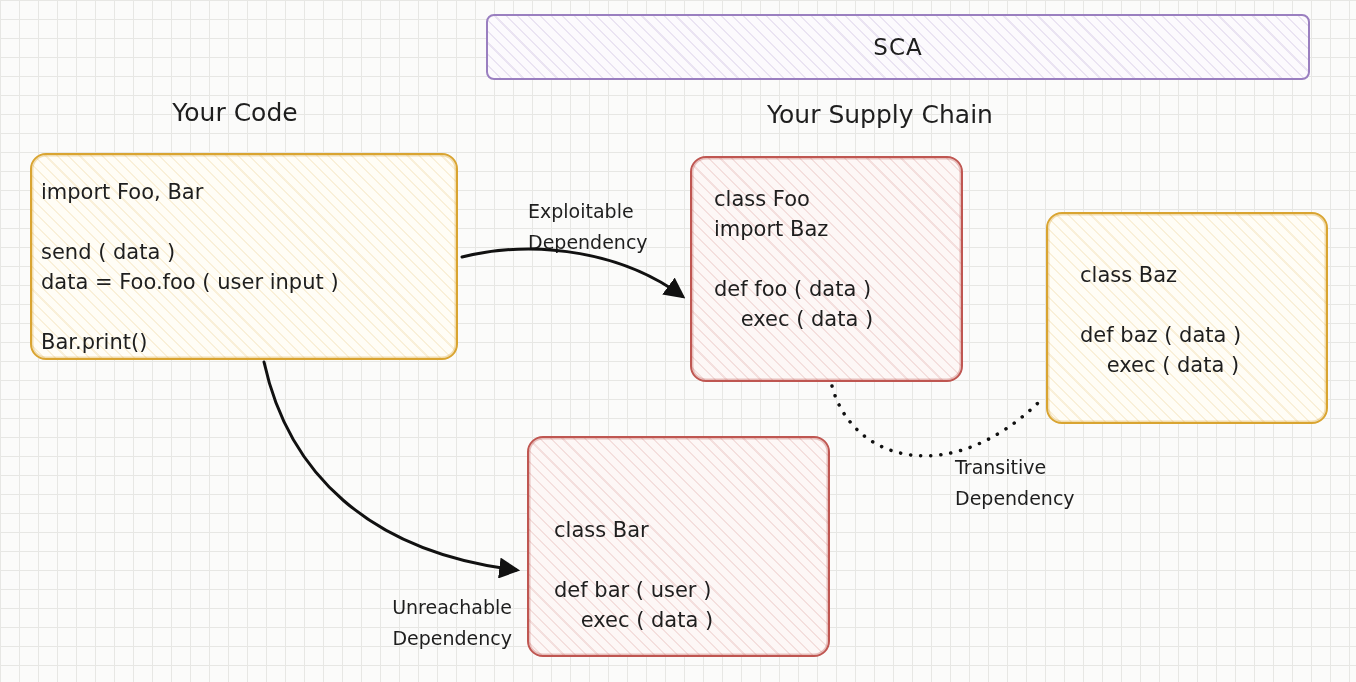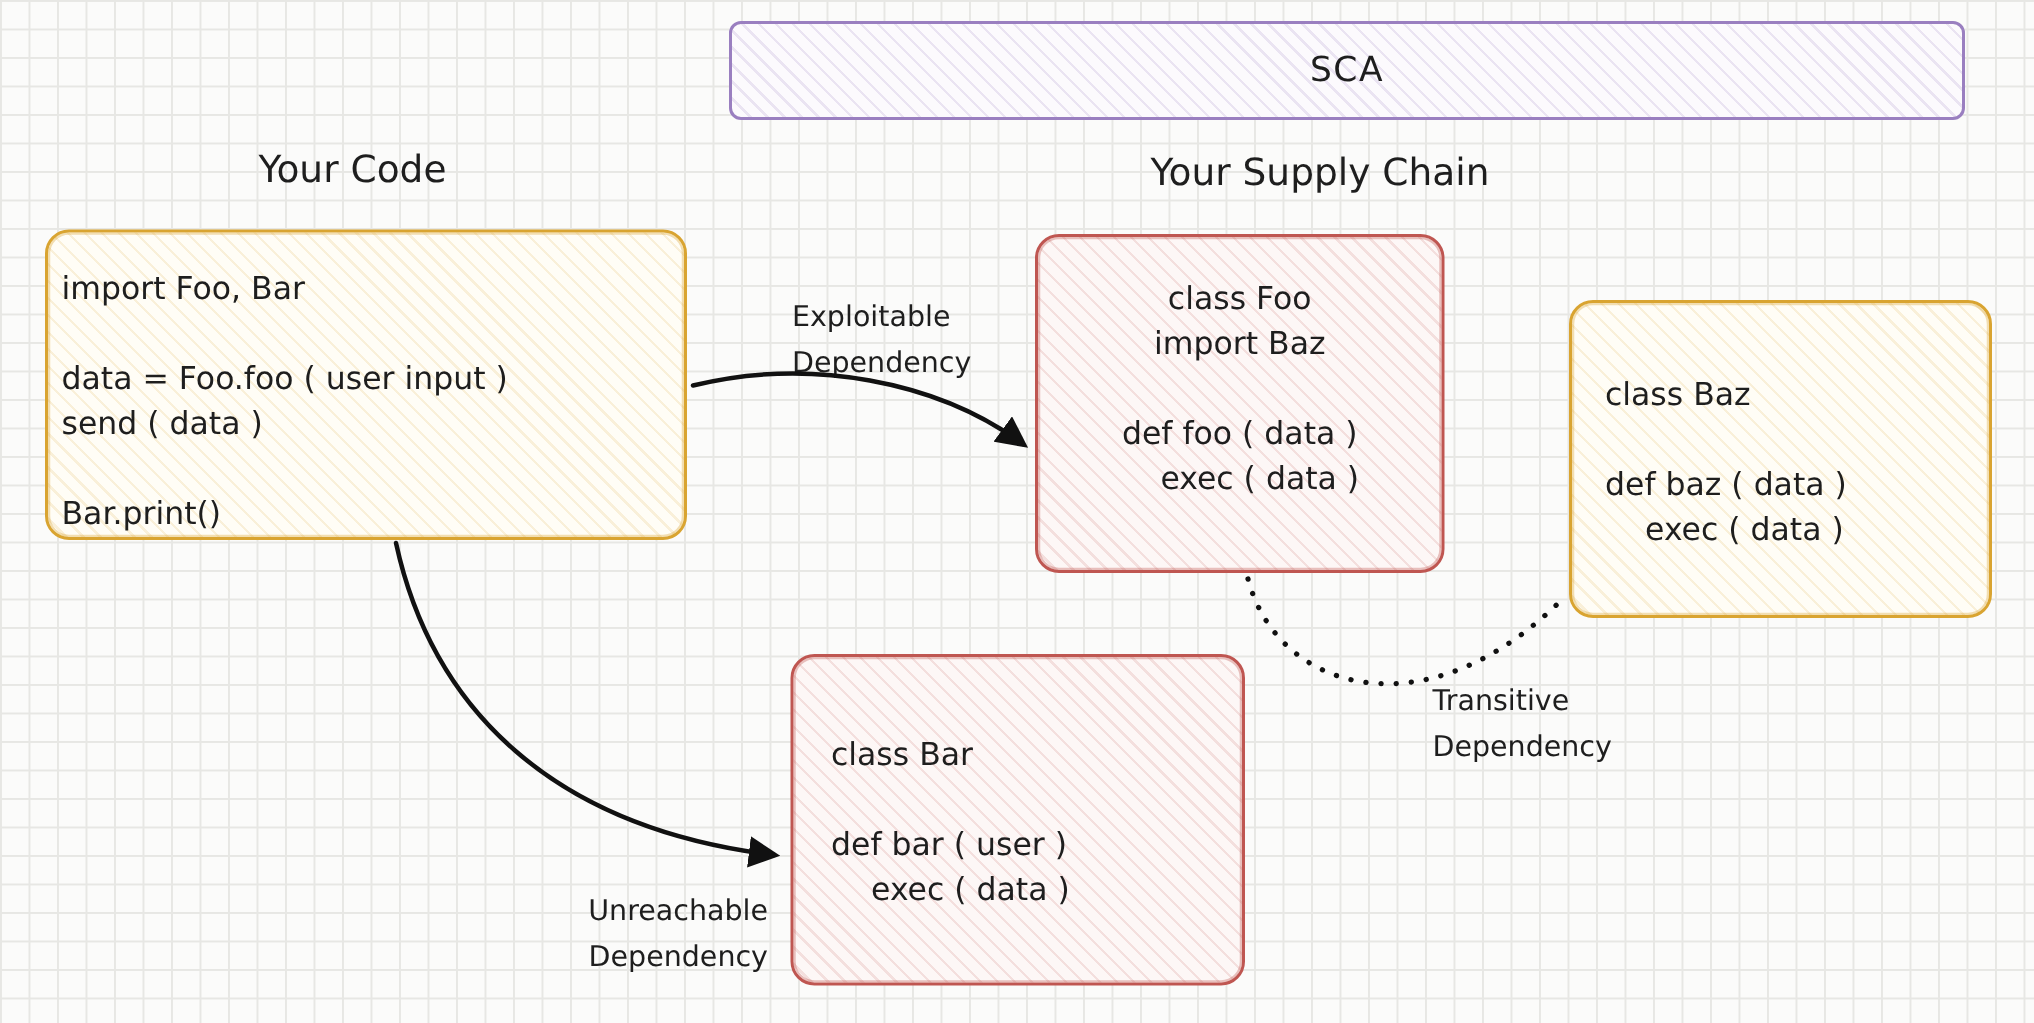--- a/index.html
+++ b/index.html
@@ -109,47 +109,47 @@
     <span class="banner-label">SCA</span>
   </div>
 
   <div class="section-title" style="left:120px; top:98px; width:230px;">Your Code</div>
   <div class="section-title" style="left:755px; top:100px; width:250px;">Your Supply Chain</div>
 
   <div class="box yellow" style="left:30px; top:153px; width:428px; height:207px; padding:22px 9px;">
     <div class="code">
         <div class="code-line">import Foo, Bar</div>
         <div class="code-line">&nbsp;</div>
+        <div class="code-line">send ( data )</div>
         <div class="code-line">data = Foo.foo ( user input )</div>
-        <div class="code-line">send ( data )</div>
         <div class="code-line">&nbsp;</div>
         <div class="code-line">Bar.print()</div>
       </div>
   </div>
 
-  <div class="box red" style="left:690px; top:156px; width:273px; height:226px; padding:26px 22px;text-align:center;">
+  <div class="box red" style="left:690px; top:156px; width:273px; height:226px; padding:26px 22px;">
     <div class="code">
         <div class="code-line">class Foo</div>
         <div class="code-line">import Baz</div>
         <div class="code-line">&nbsp;</div>
         <div class="code-line">def foo ( data )</div>
         <div class="code-line">    exec ( data )</div>
       </div>
   </div>
 
-  <div class="box yellow" style="left:1046px; top:200px; width:282px; height:212px; padding:46px 22px;">
+  <div class="box yellow" style="left:1046px; top:212px; width:282px; height:212px; padding:46px 32px;">
     <div class="code">
         <div class="code-line">class Baz</div>
         <div class="code-line">&nbsp;</div>
         <div class="code-line">def baz ( data )</div>
         <div class="code-line">    exec ( data )</div>
       </div>
   </div>
 
-  <div class="box red" style="left:527px; top:436px; width:303px; height:221px; padding:50px 25px;">
+  <div class="box red" style="left:527px; top:436px; width:303px; height:221px; padding:77px 25px;">
     <div class="code">
         <div class="code-line">class Bar</div>
         <div class="code-line">&nbsp;</div>
         <div class="code-line">def bar ( user )</div>
         <div class="code-line">    exec ( data )</div>
       </div>
   </div>
 
   <div class="edge-label" style="left:528px; top:196px; width:160px;">
     <div>Exploitable</div>

